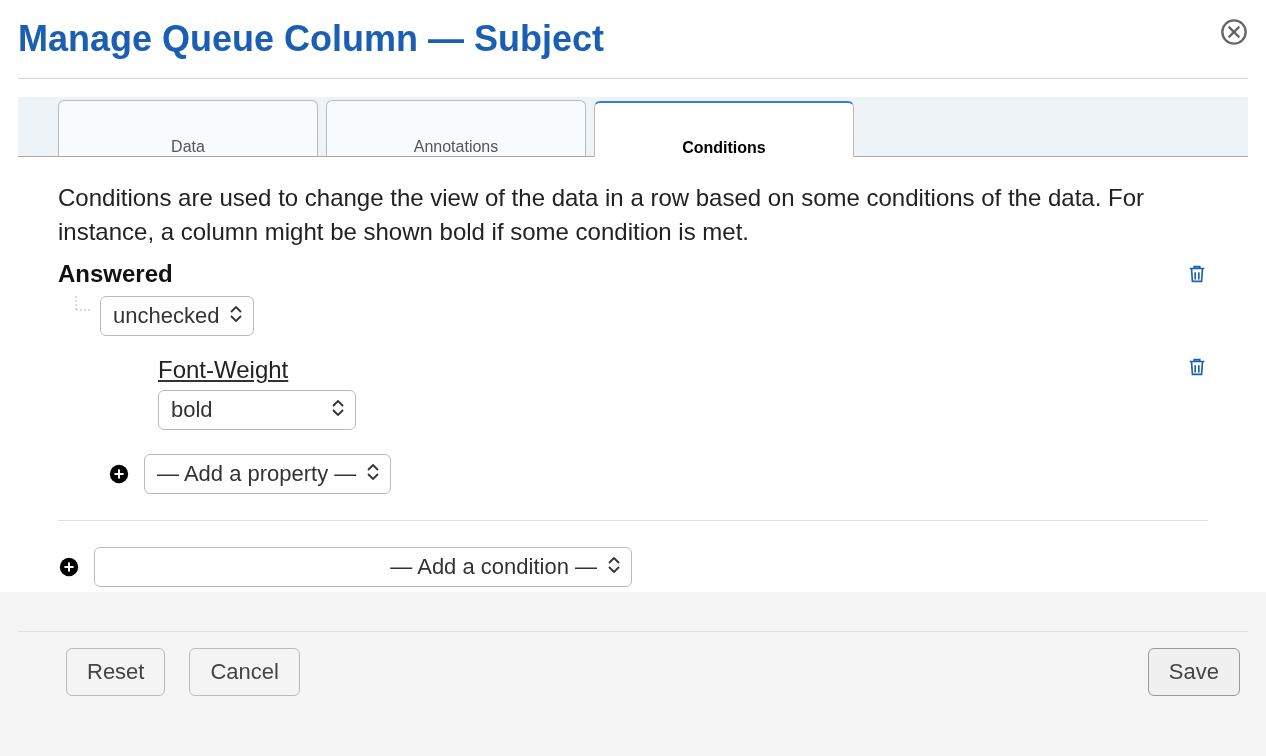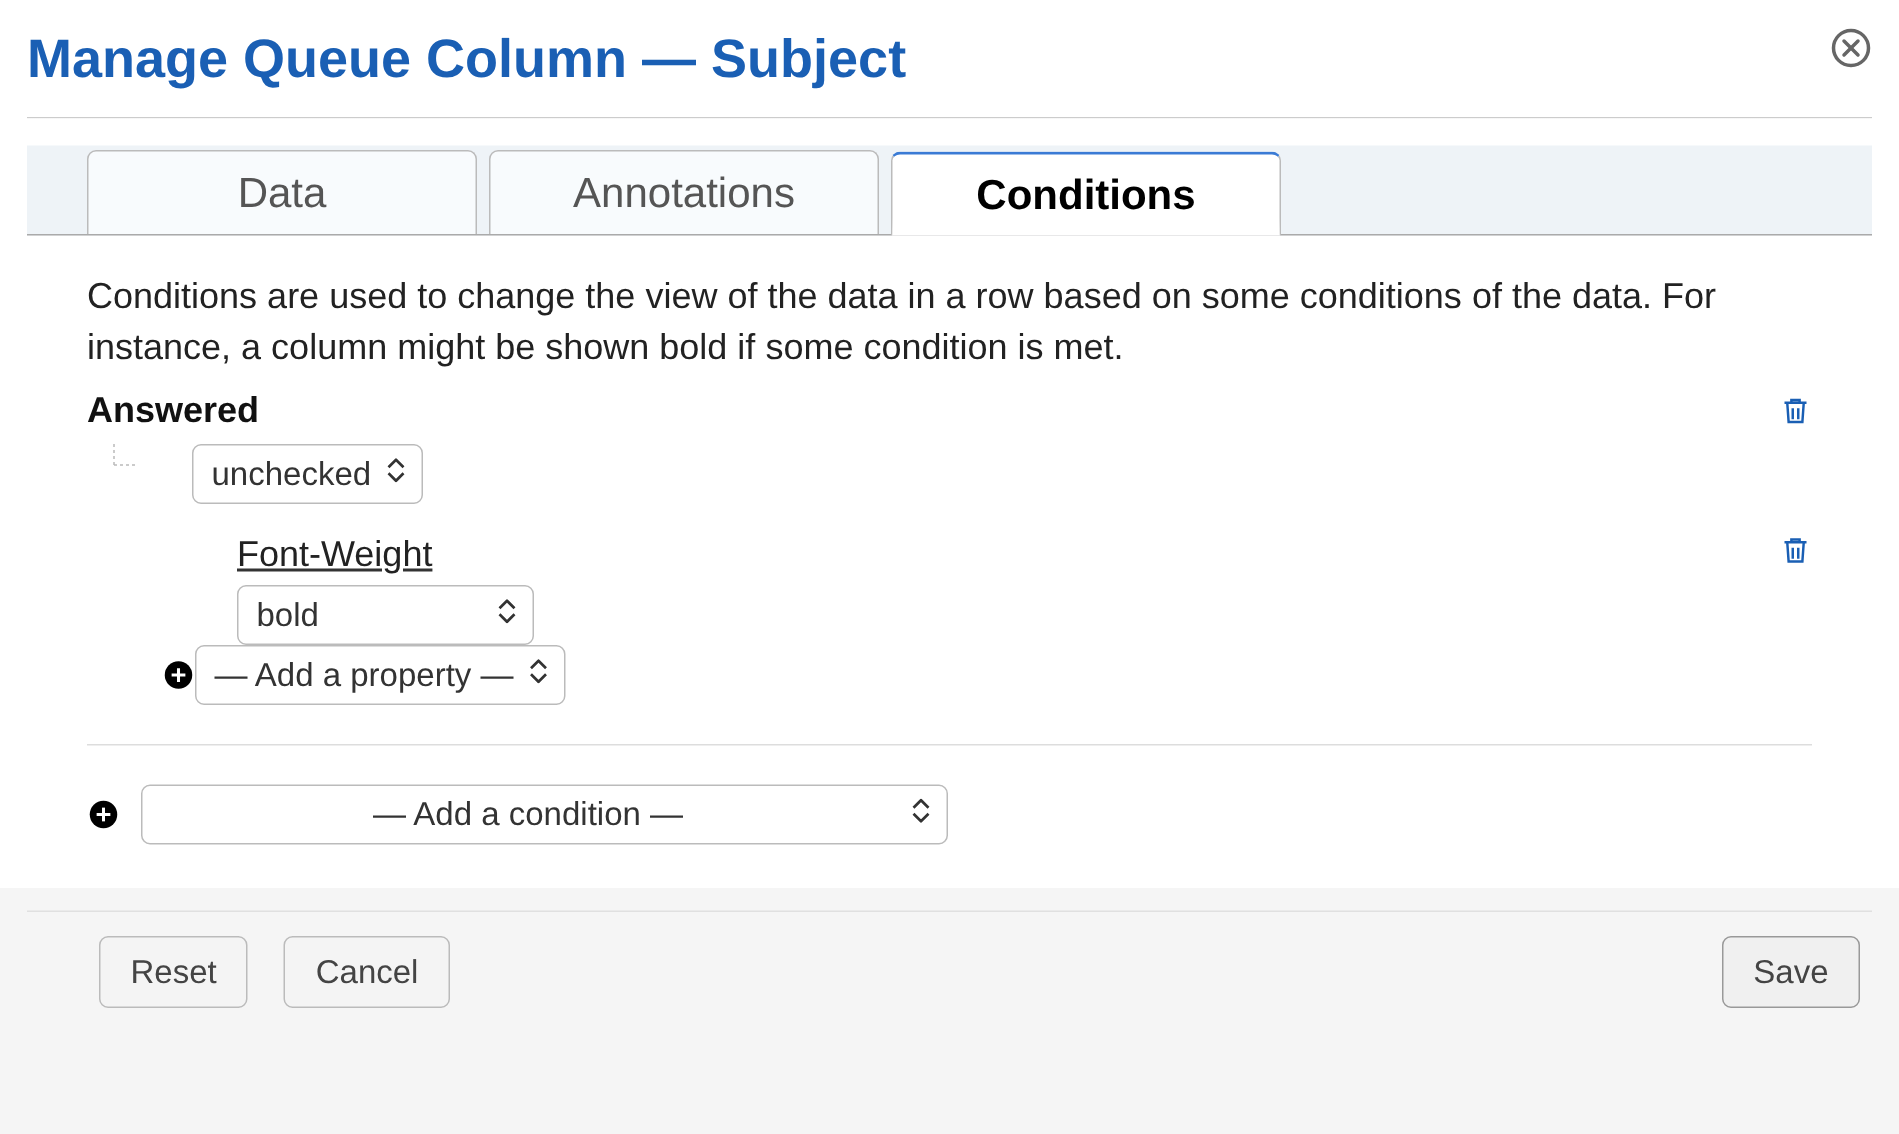--- a/index.html
+++ b/index.html
@@ -47,25 +47,25 @@
     border-bottom: 1px solid #aaa;
     padding-left: 40px;
     background: #eef3f7;
     height: 60px;
     box-sizing: border-box;
     display: flex;
     align-items: flex-end;
   }
   .tab {
     display: inline-flex;
-    align-items: center;
+    align-items: flex-end;
     justify-content: center;
     height: 56px;
     min-width: 260px;
-    font-size: 28px;
+    font-size: 16px;
     color: #555;
     background: #f8fbfd;
     border: 1px solid #bbb;
     border-bottom: none;
     border-top-left-radius: 6px;
     border-top-right-radius: 6px;
     margin-right: 8px;
     cursor: pointer;
     box-sizing: border-box;
   }
@@ -107,21 +107,20 @@
     width: 22px;
     height: 22px;
     cursor: pointer;
   }
 
   .tree-row {
     margin-top: 8px;
     margin-left: 14px;
     display: flex;
     align-items: flex-start;
-    gap: 28px;
   }
   .tree-connector {
     width: 22px;
     height: 22px;
     margin-right: 6px;
   }
   .select-wrap {
     position: relative;
     display: inline-block;
   }
@@ -154,44 +153,46 @@
     justify-content: space-between;
     align-items:flex-start;
   }
   .property-label {
     font-size: 24px;
     color: #222;
     margin-bottom: 6px;
   }
 
   .add-row {
+    margin-top: 24px;
     margin-left: 50px;
     display: flex;
     align-items: center;
+    gap: 14px;
   }
   .plus-icon {
     width: 22px;
     height: 22px;
     color: #000;
   }
 
   .divider {
     height: 1px;
     background: #ddd;
     margin: 26px 0 26px 0;
   }
 
   .add-cond-row {
     display: flex;
     align-items: center;
     gap: 14px;
   }
   .add-cond-row .select {
     width: 520px;
-    text-align: center;
+    text-align: right;
   }
 
   .footer-sep {
     height: 1px;
     background: #e0e0e0;
     margin-top: 34px;
   }
   .footer {
     display:flex;
     justify-content:space-between;

